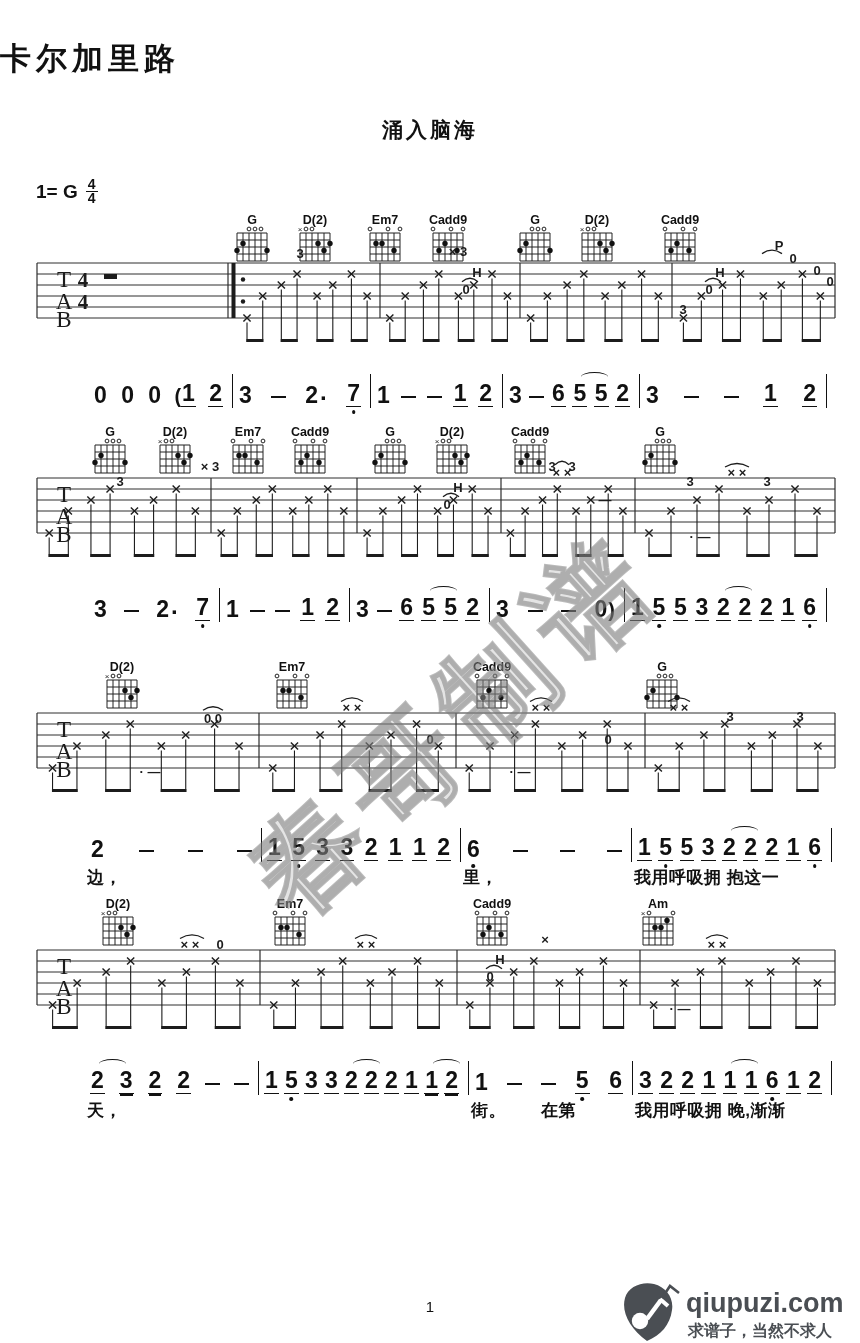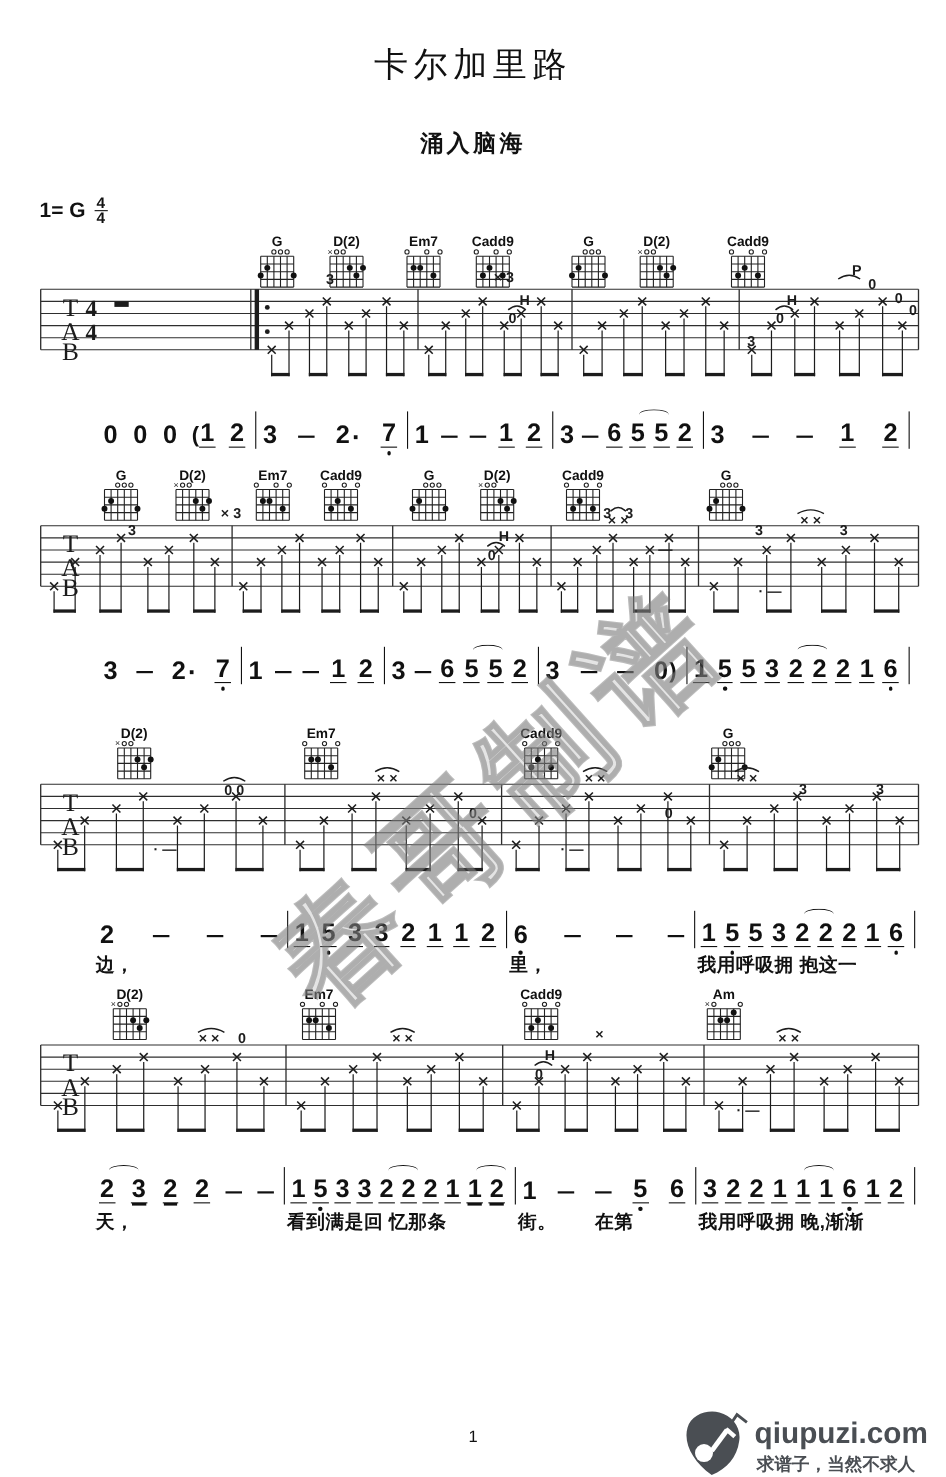--- a/index.html
+++ b/index.html
@@ -1,21 +1,21 @@
 <!DOCTYPE html>
 <html><head>
 <meta charset="utf-8">
 <style>
   html,body{margin:0;padding:0;background:#9a9a9a;}
   .sheet{
     position:relative;width:860px;height:1343px;margin:0 auto;background:#ffffff;
     font-family:"Liberation Sans","DejaVu Sans",sans-serif;color:#111;overflow:hidden;
   }
   .abs{position:absolute;}
-  .title{top:38px;left:0;width:100%;text-align:center;font-size:31px;font-weight:normal;letter-spacing:5px;}
+  .title{top:38px;left:0;width:100%;text-align:left;font-size:31px;font-weight:bold;letter-spacing:5px;}
   .subtitle{top:116px;left:0;width:100%;text-align:center;font-size:21px;font-weight:600;letter-spacing:3px;}
   .credits{top:156px;right:28px;text-align:right;font-size:17px;font-weight:600;line-height:23px;}
   .keysig{top:178px;left:36px;font-size:19px;font-weight:bold;display:flex;align-items:center;gap:8px;}
   .frac{display:inline-flex;flex-direction:column;align-items:center;font-size:14px;line-height:13px;font-weight:bold;}
   .frac .fnum{border-bottom:1.6px solid #111;padding:0 2px;}
   .frac .fden{padding:0 2px;}
   .chord{position:absolute;width:46px;height:54px;}
   .tab-system{position:absolute;left:0;width:860px;height:140px;}
   .tab-system svg{display:block;}
   .sl{stroke:#2e2e2e;stroke-width:1;}
@@ -1526,21 +1526,20 @@
               <span class="dg u1">1</span>
             </span>
             <span class="tok">
               <span class="dg u2">1</span>
               <span class="tie"></span>
             </span>
             <span class="tok">
               <span class="dg u2">2</span>
             </span>
           </div>
-          <div class="jp-lyric">看到满是回 忆那条</div>
         </div>
         <div class="jp-measure" style="left: 469px; width: 164px;">
           <div class="jp-notes">
             <span class="tok">
               <span class="dg">1</span>
             </span>
             <span class="tok">
               <span class="dash"></span>
             </span>
             <span class="tok">

